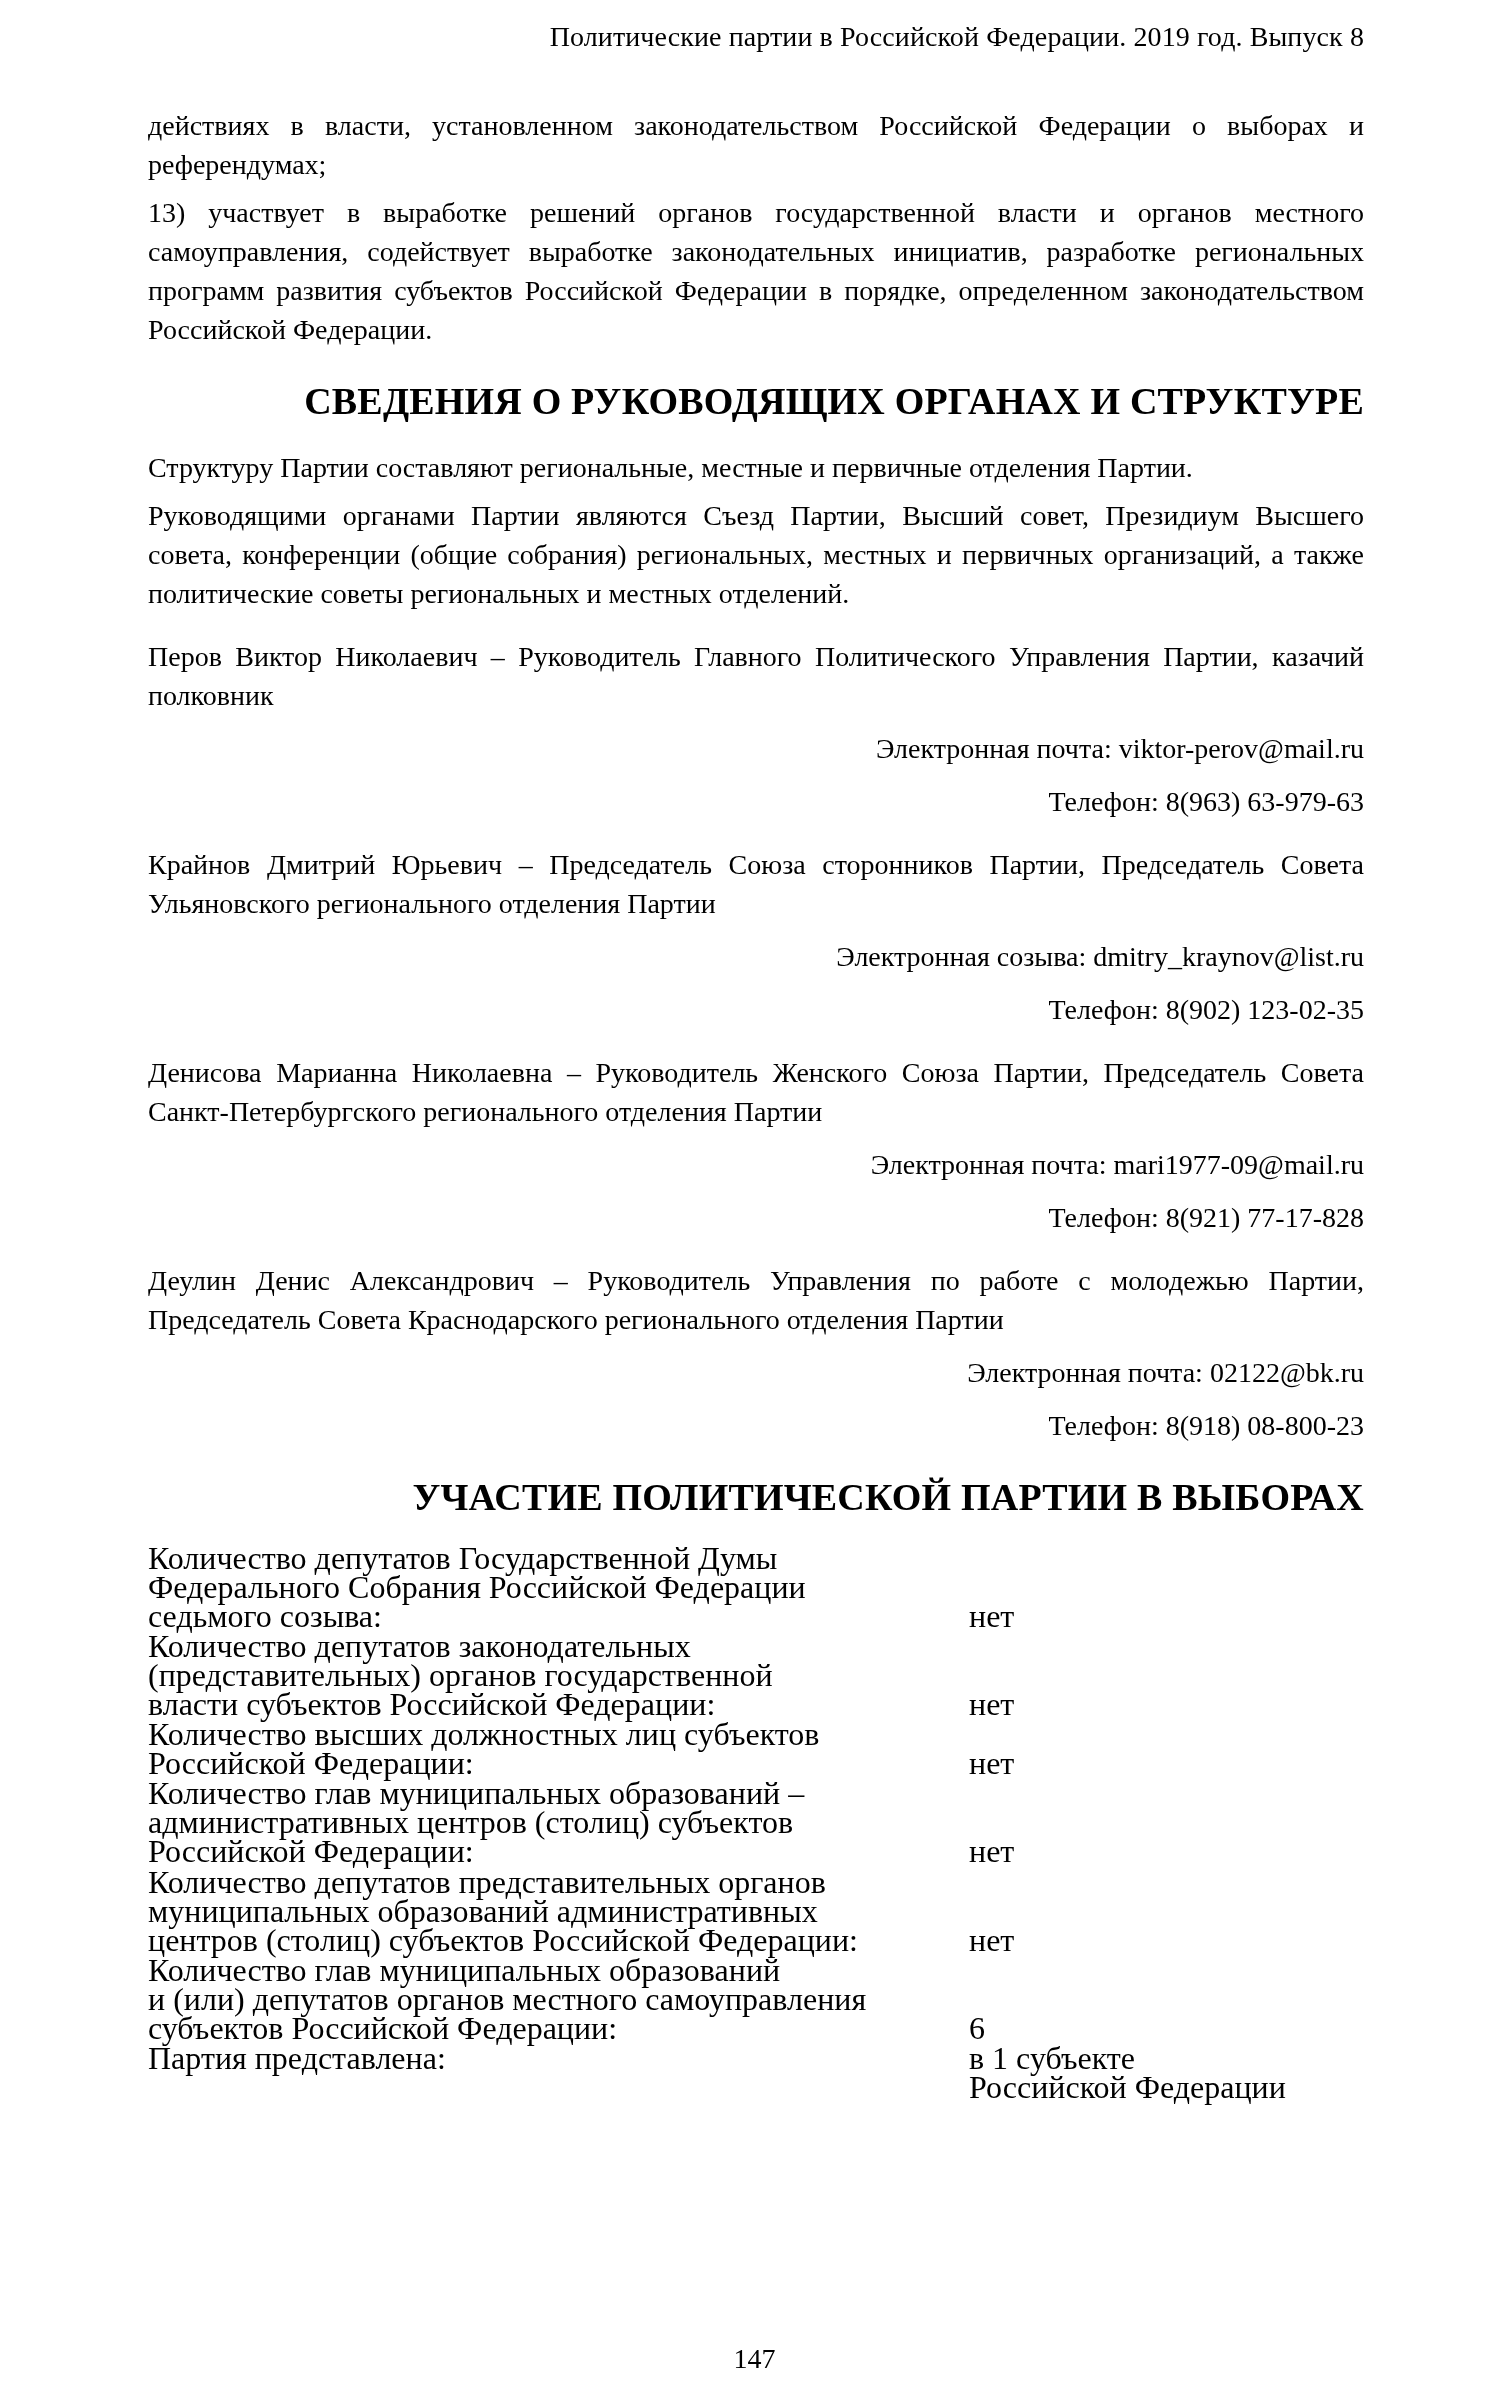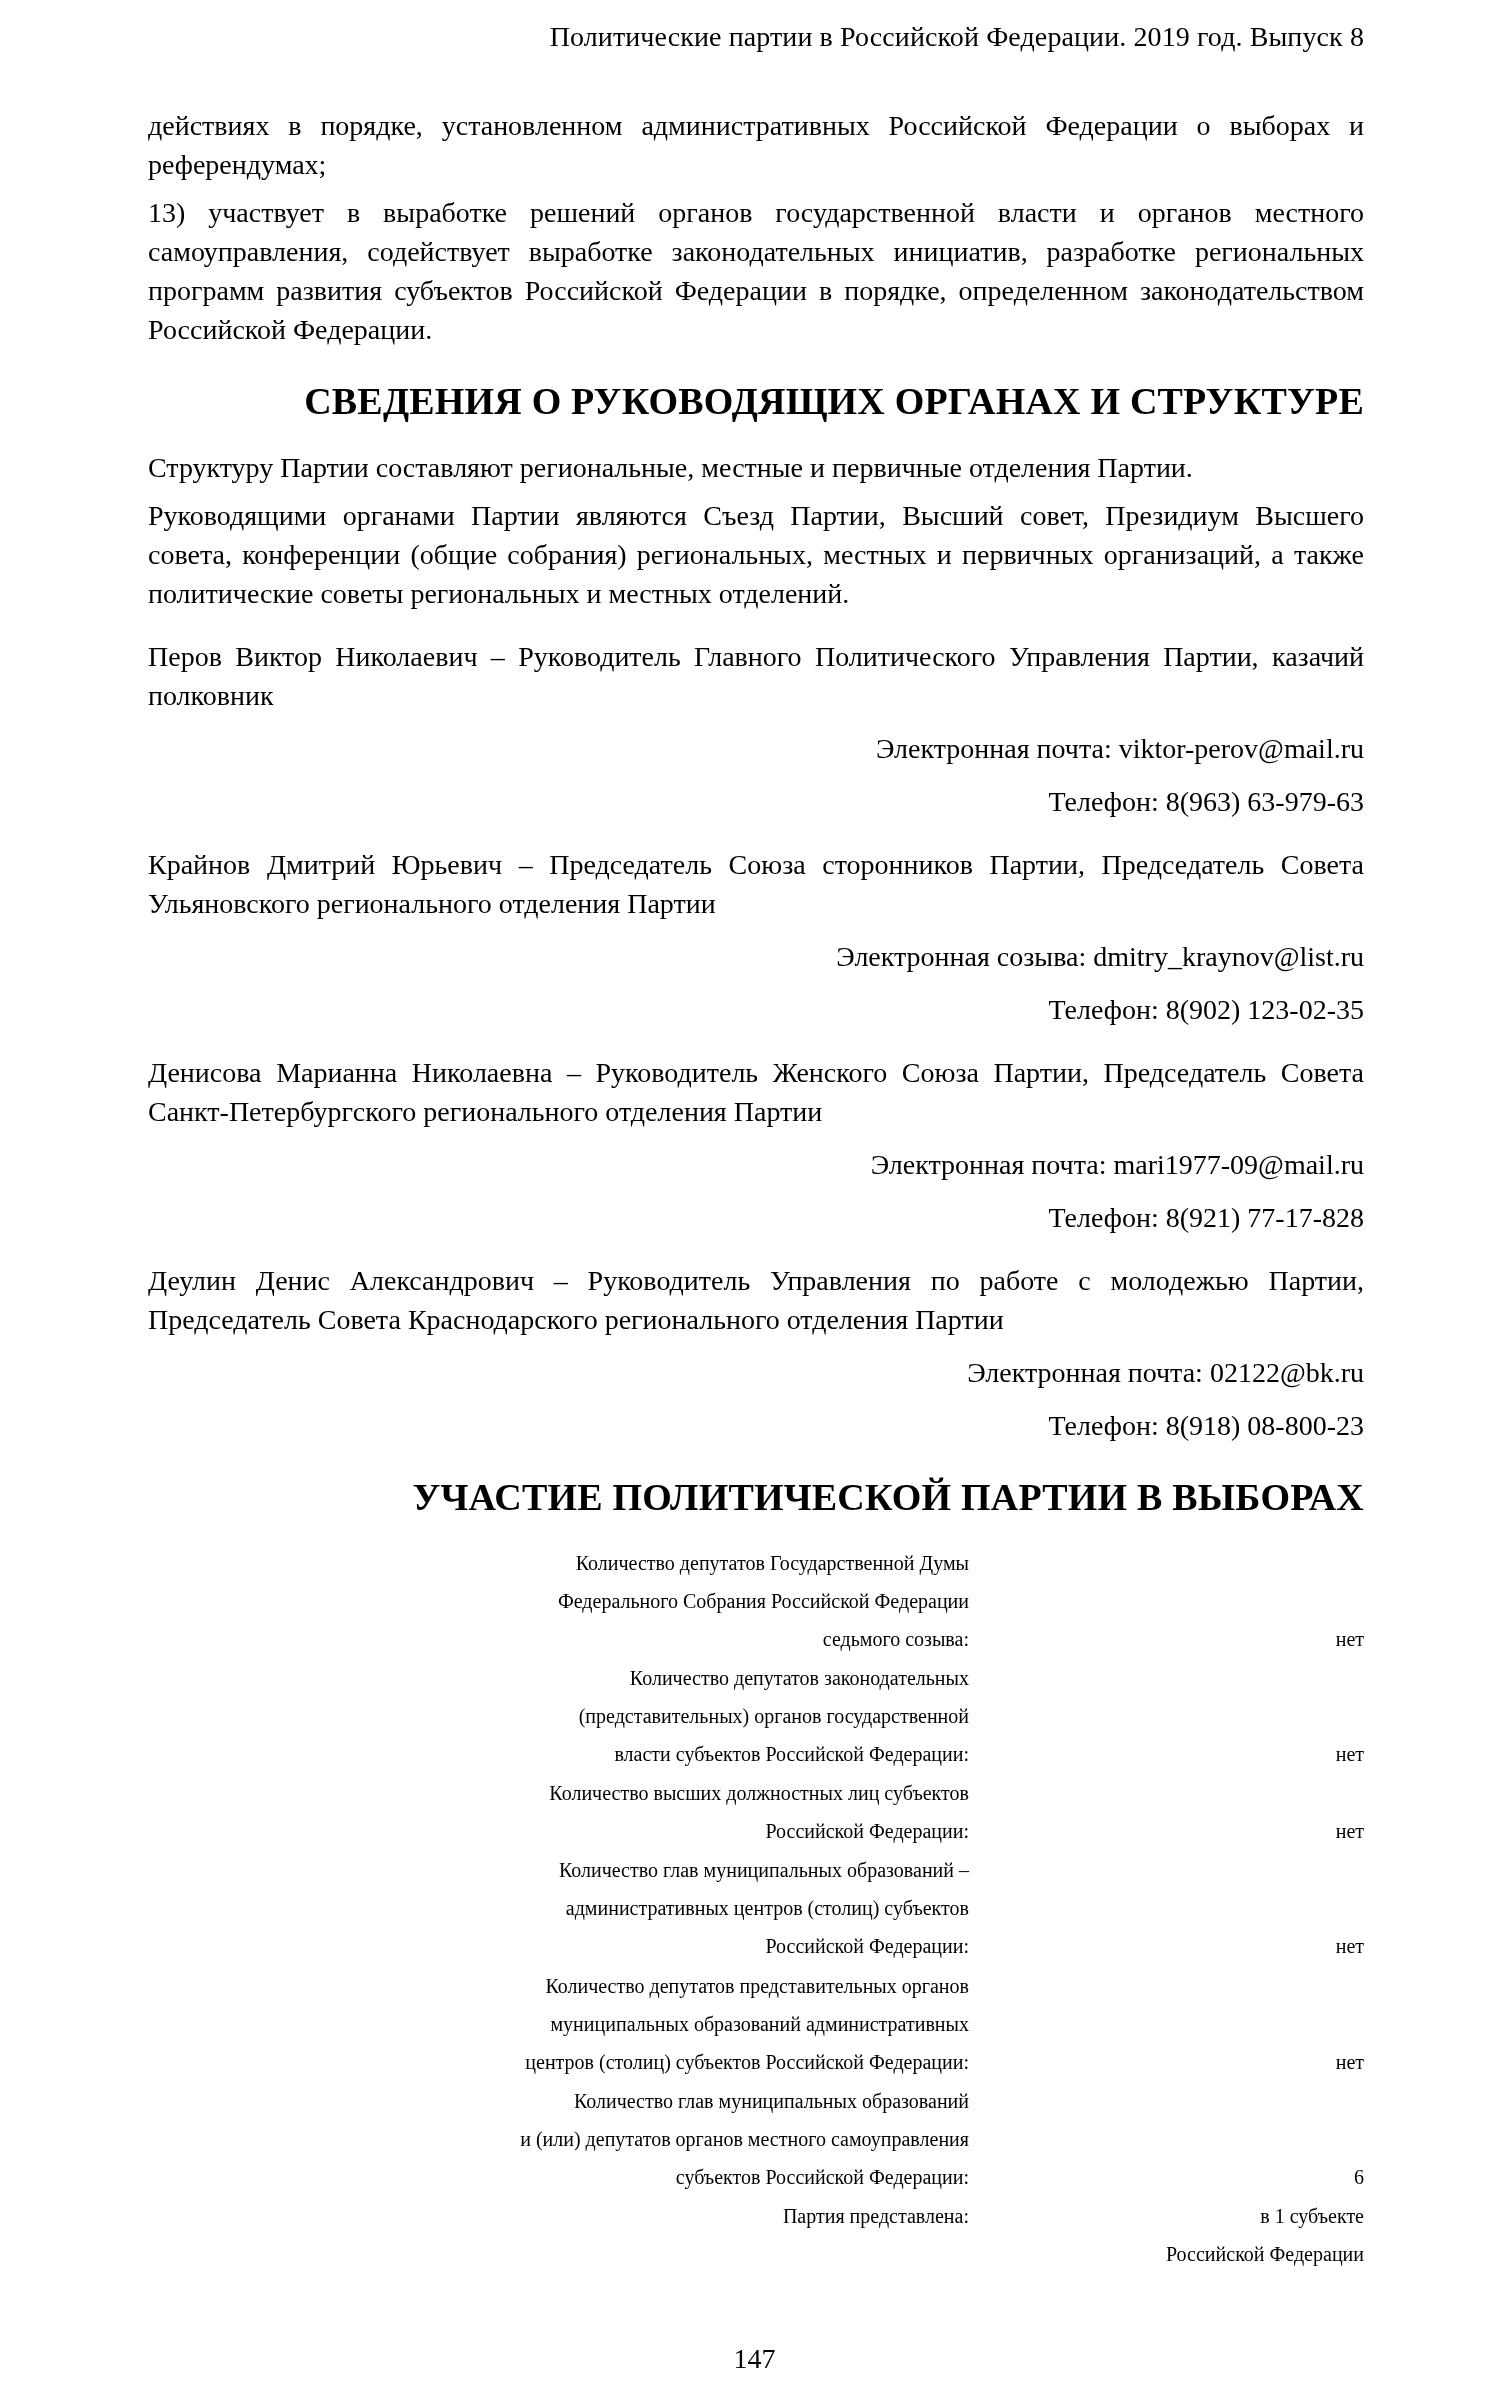--- a/index.html
+++ b/index.html
@@ -50,23 +50,22 @@
     margin-top: 14px;
     text-align: right;
   }
   table.stats {
     width: 100%;
     border-collapse: collapse;
     margin-top: 3.8px;
   }
   table.stats td {
     padding: 0 0 1.3px 0;
-    font-size: 20px;
-    line-height: 38px;
-    text-align: right;
+    font-size: 32px;
+    line-height: 29px;
   }
   table.stats td.lbl {
     width: 821px;
     white-space: pre-line;
     vertical-align: top;
   }
   table.stats td.val {
     vertical-align: bottom;
     white-space: pre-line;
   }
@@ -82,21 +81,21 @@
     font-size: 28px;
   }
 </style>
 </head>
 <body>
 
 <div class="page">
 
   <div class="running-header">Политические партии в Российской Федерации. 2019 год. Выпуск 8</div>
 
-  <p class="body-par">действиях в порядке, установленном административных Российской Федерации о выборах и референдумах;</p>
+  <p class="body-par">действиях в власти, установленном законодательством Российской Федерации о выборах и референдумах;</p>
   <p class="body-par">13) участвует в выработке решений органов государственной власти и органов местного самоуправления, содействует выработке законодательных инициатив, разработке региональных программ развития субъектов Российской Федерации в порядке, определенном законодательством Российской Федерации.</p>
 
   <h2 class="section-title">СВЕДЕНИЯ О РУКОВОДЯЩИХ ОРГАНАХ И СТРУКТУРЕ</h2>
 
   <p class="body-par">Структуру Партии составляют региональные, местные и первичные отделения Партии.</p>
   <p class="body-par">Руководящими органами Партии являются Съезд Партии, Высший совет, Президиум Высшего совета, конференции (общие собрания) региональных, местных и первичных организаций, а также политические советы региональных и местных отделений.</p>
 
   <div class="contact">
     <p class="person">Перов Виктор Николаевич – Руководитель Главного Политического Управления Партии, казачий полковник</p>
     <p class="cline">Электронная почта: viktor-perov@mail.ru</p>

